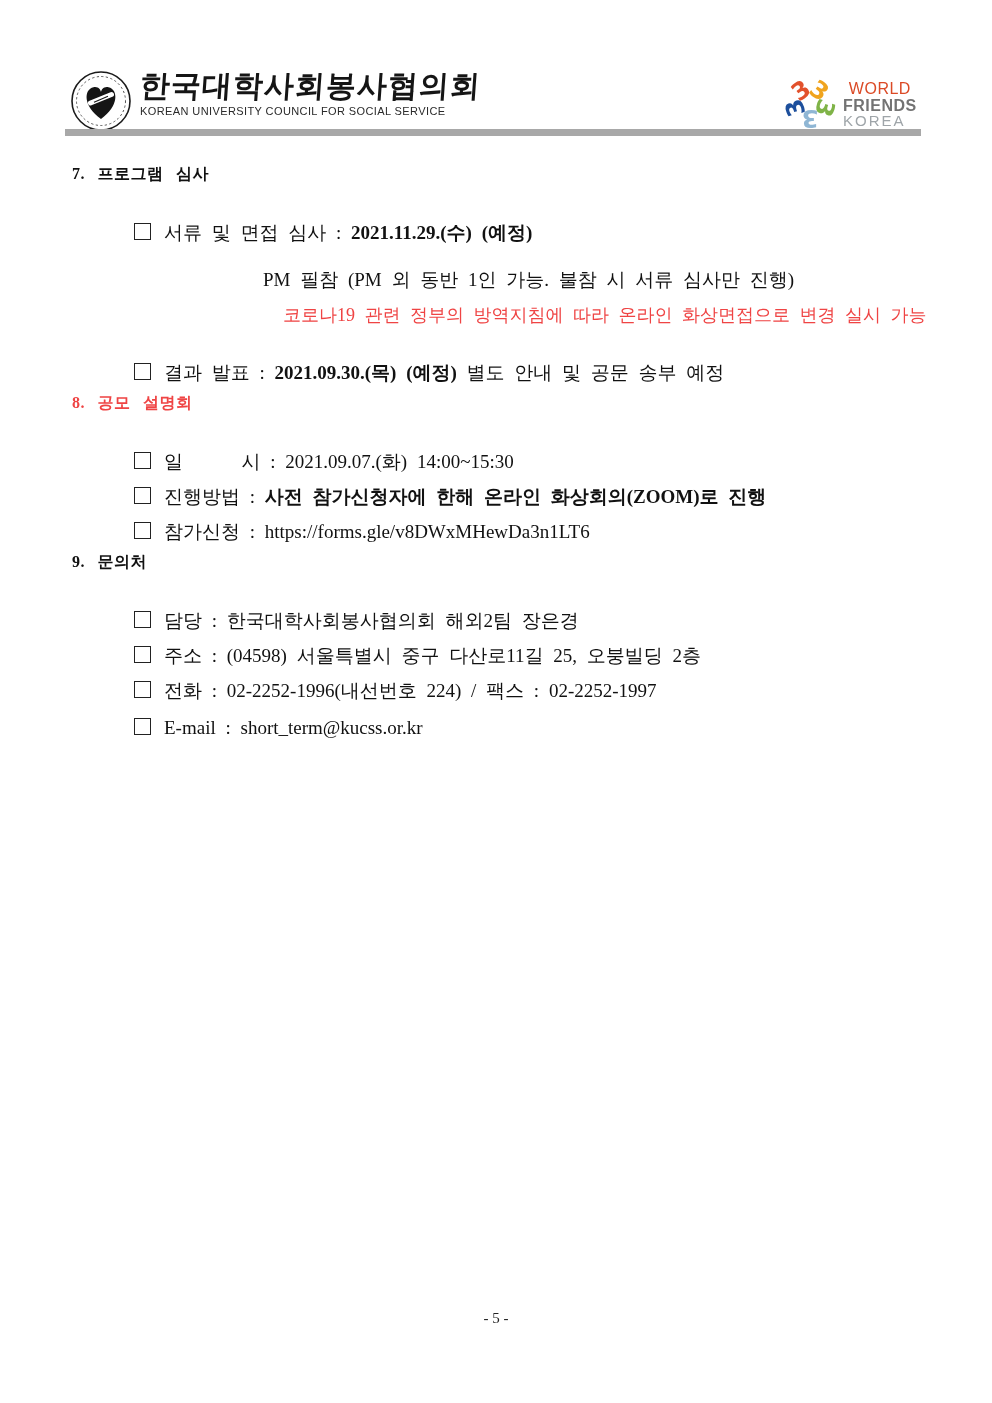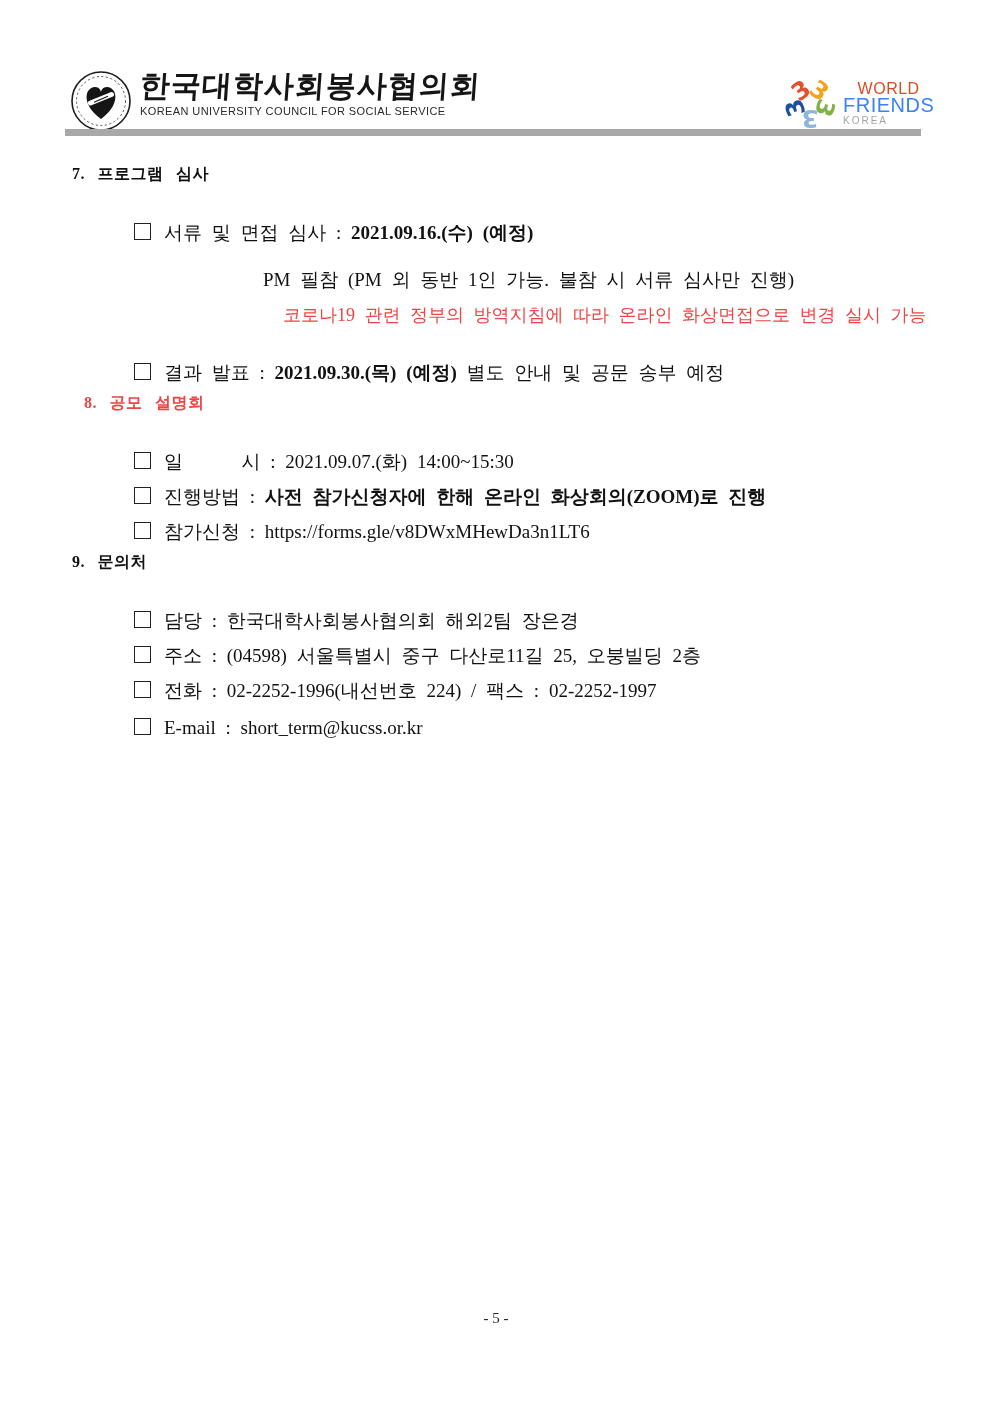--- a/index.html
+++ b/index.html
@@ -24,22 +24,22 @@
     font-weight:bold; font-size:30px; line-height:32px; letter-spacing:1px; color:#151515;
     transform:skewX(-4deg);
   }
   .org-en {
     font-family:"Liberation Sans","DejaVu Sans",sans-serif;
     font-size:11px; letter-spacing:0.4px; color:#2a2a2a; margin-top:3px; white-space:pre;
   }
   .wf-logo { position:absolute; left:783px; top:76px; display:flex; align-items:center; }
   .wf-words { margin-left:6px; font-family:"Liberation Sans","DejaVu Sans",sans-serif; }
   .wf-world  { font-size:16px; font-weight:normal; line-height:17px; color:#DB4A26; letter-spacing:0.5px;text-align:center; }
-  .wf-friends{ font-size:20px; font-weight:normal; line-height:17px; color:#3b82f6; letter-spacing:0.5px; }
-  .wf-korea  { font-size:10px; line-height:13px; color:#9FA5A9; letter-spacing:2px; }
+  .wf-friends{ font-size:16px; font-weight:bold; line-height:17px; color:#737373; letter-spacing:0.5px; }
+  .wf-korea  { font-size:15px; line-height:13px; color:#9FA5A9; letter-spacing:2px; }
   .rule { position:absolute; left:65px; top:129px; width:856px; height:7px; background:#A8A8A8; }
   .page-num { position:absolute; left:0; top:1310px; width:992px; text-align:center; font-size:15px; color:#222; }
 </style>
 </head>
 <body>
 
 <div class="page">
 
   <div class="org-logo">
     <svg width="62" height="62" viewBox="0 0 62 62">
@@ -70,33 +70,33 @@
       <div class="wf-friends">FRIENDS</div>
       <div class="wf-korea">KOREA</div>
     </div>
   </div>
 
   <div class="rule"></div>
 
   <div class="line sec-title" style="left:72px; top:162px;">7. 프로그램 심사</div>
 
   <div class="line" style="left:95px; top:197px;">
-    <span class="checkbox"></span><span>서류 및 면접 심사 : </span><span class="bold">2021.09.16.(수) (예정)</span>
+    <span class="checkbox"></span><span>서류 및 면접 심사 : </span><span class="bold">2021.11.29.(수) (예정)</span>
   </div>
 
 
   <div class="line" style="left:263px; top:268px;">PM 필참 (PM 외 동반 1인 가능. 불참 시 서류 심사만 진행)</div>
 
   <div class="line blue" style="left:283px; top:303px; font-size:18px;">코로나19 관련 정부의 방역지침에 따라 온라인 화상면접으로 변경 실시 가능</div>
 
   <div class="line" style="left:95px; top:337px;">
     <span class="checkbox"></span><span>결과 발표 : </span><span class="bold">2021.09.30.(목) (예정)</span><span> 별도 안내 및 공문 송부 예정</span>
   </div>
 
-  <div class="line sec-title blue" style="left:72px; top:391px;margin-left:12px;">8. 공모 설명회</div>
+  <div class="line sec-title blue" style="left:72px; top:391px;">8. 공모 설명회</div>
 
   <div class="line" style="left:95px; top:426px;">
     <span class="checkbox"></span><span>일&nbsp;&nbsp;&nbsp;&nbsp;&nbsp;&nbsp;시 : </span><span>2021.09.07.(화) 14:00~15:30</span>
   </div>
 
   <div class="line" style="left:95px; top:461px;">
     <span class="checkbox"></span><span>진행방법 : </span><span class="bold">사전 참가신청자에 한해 온라인 화상회의(ZOOM)로 진행</span>
   </div>
 
   <div class="line" style="left:95px; top:496px;">

